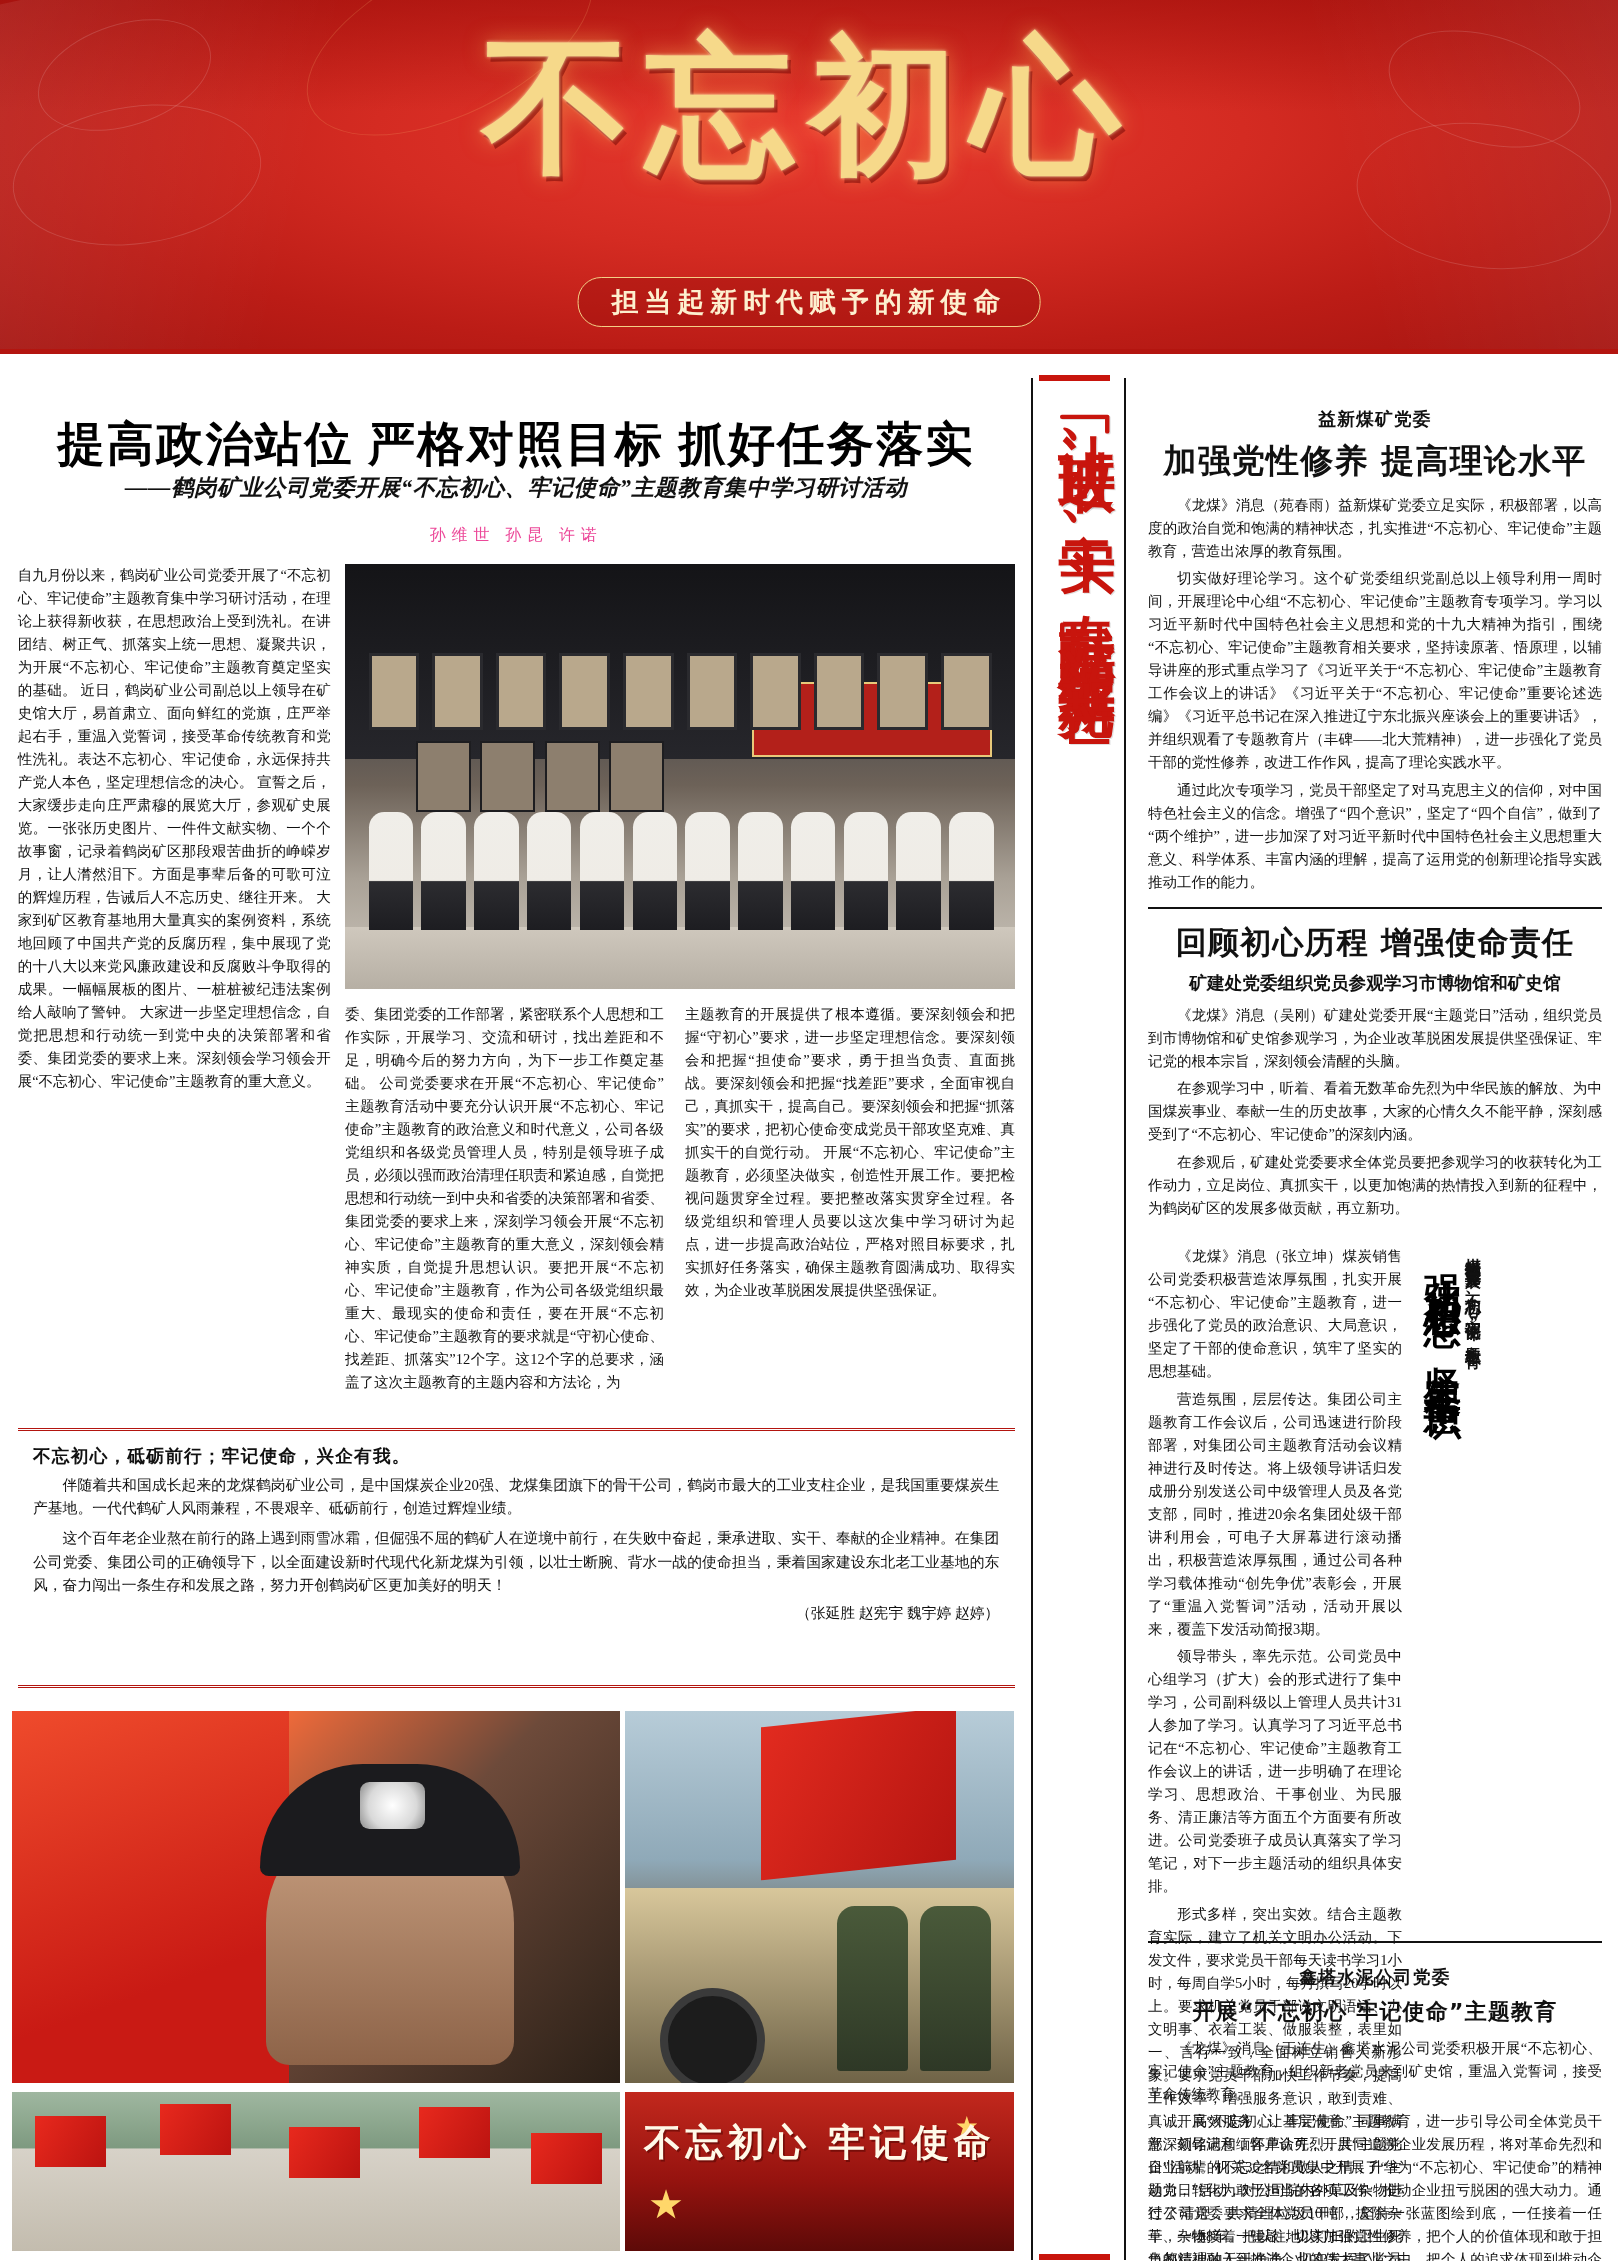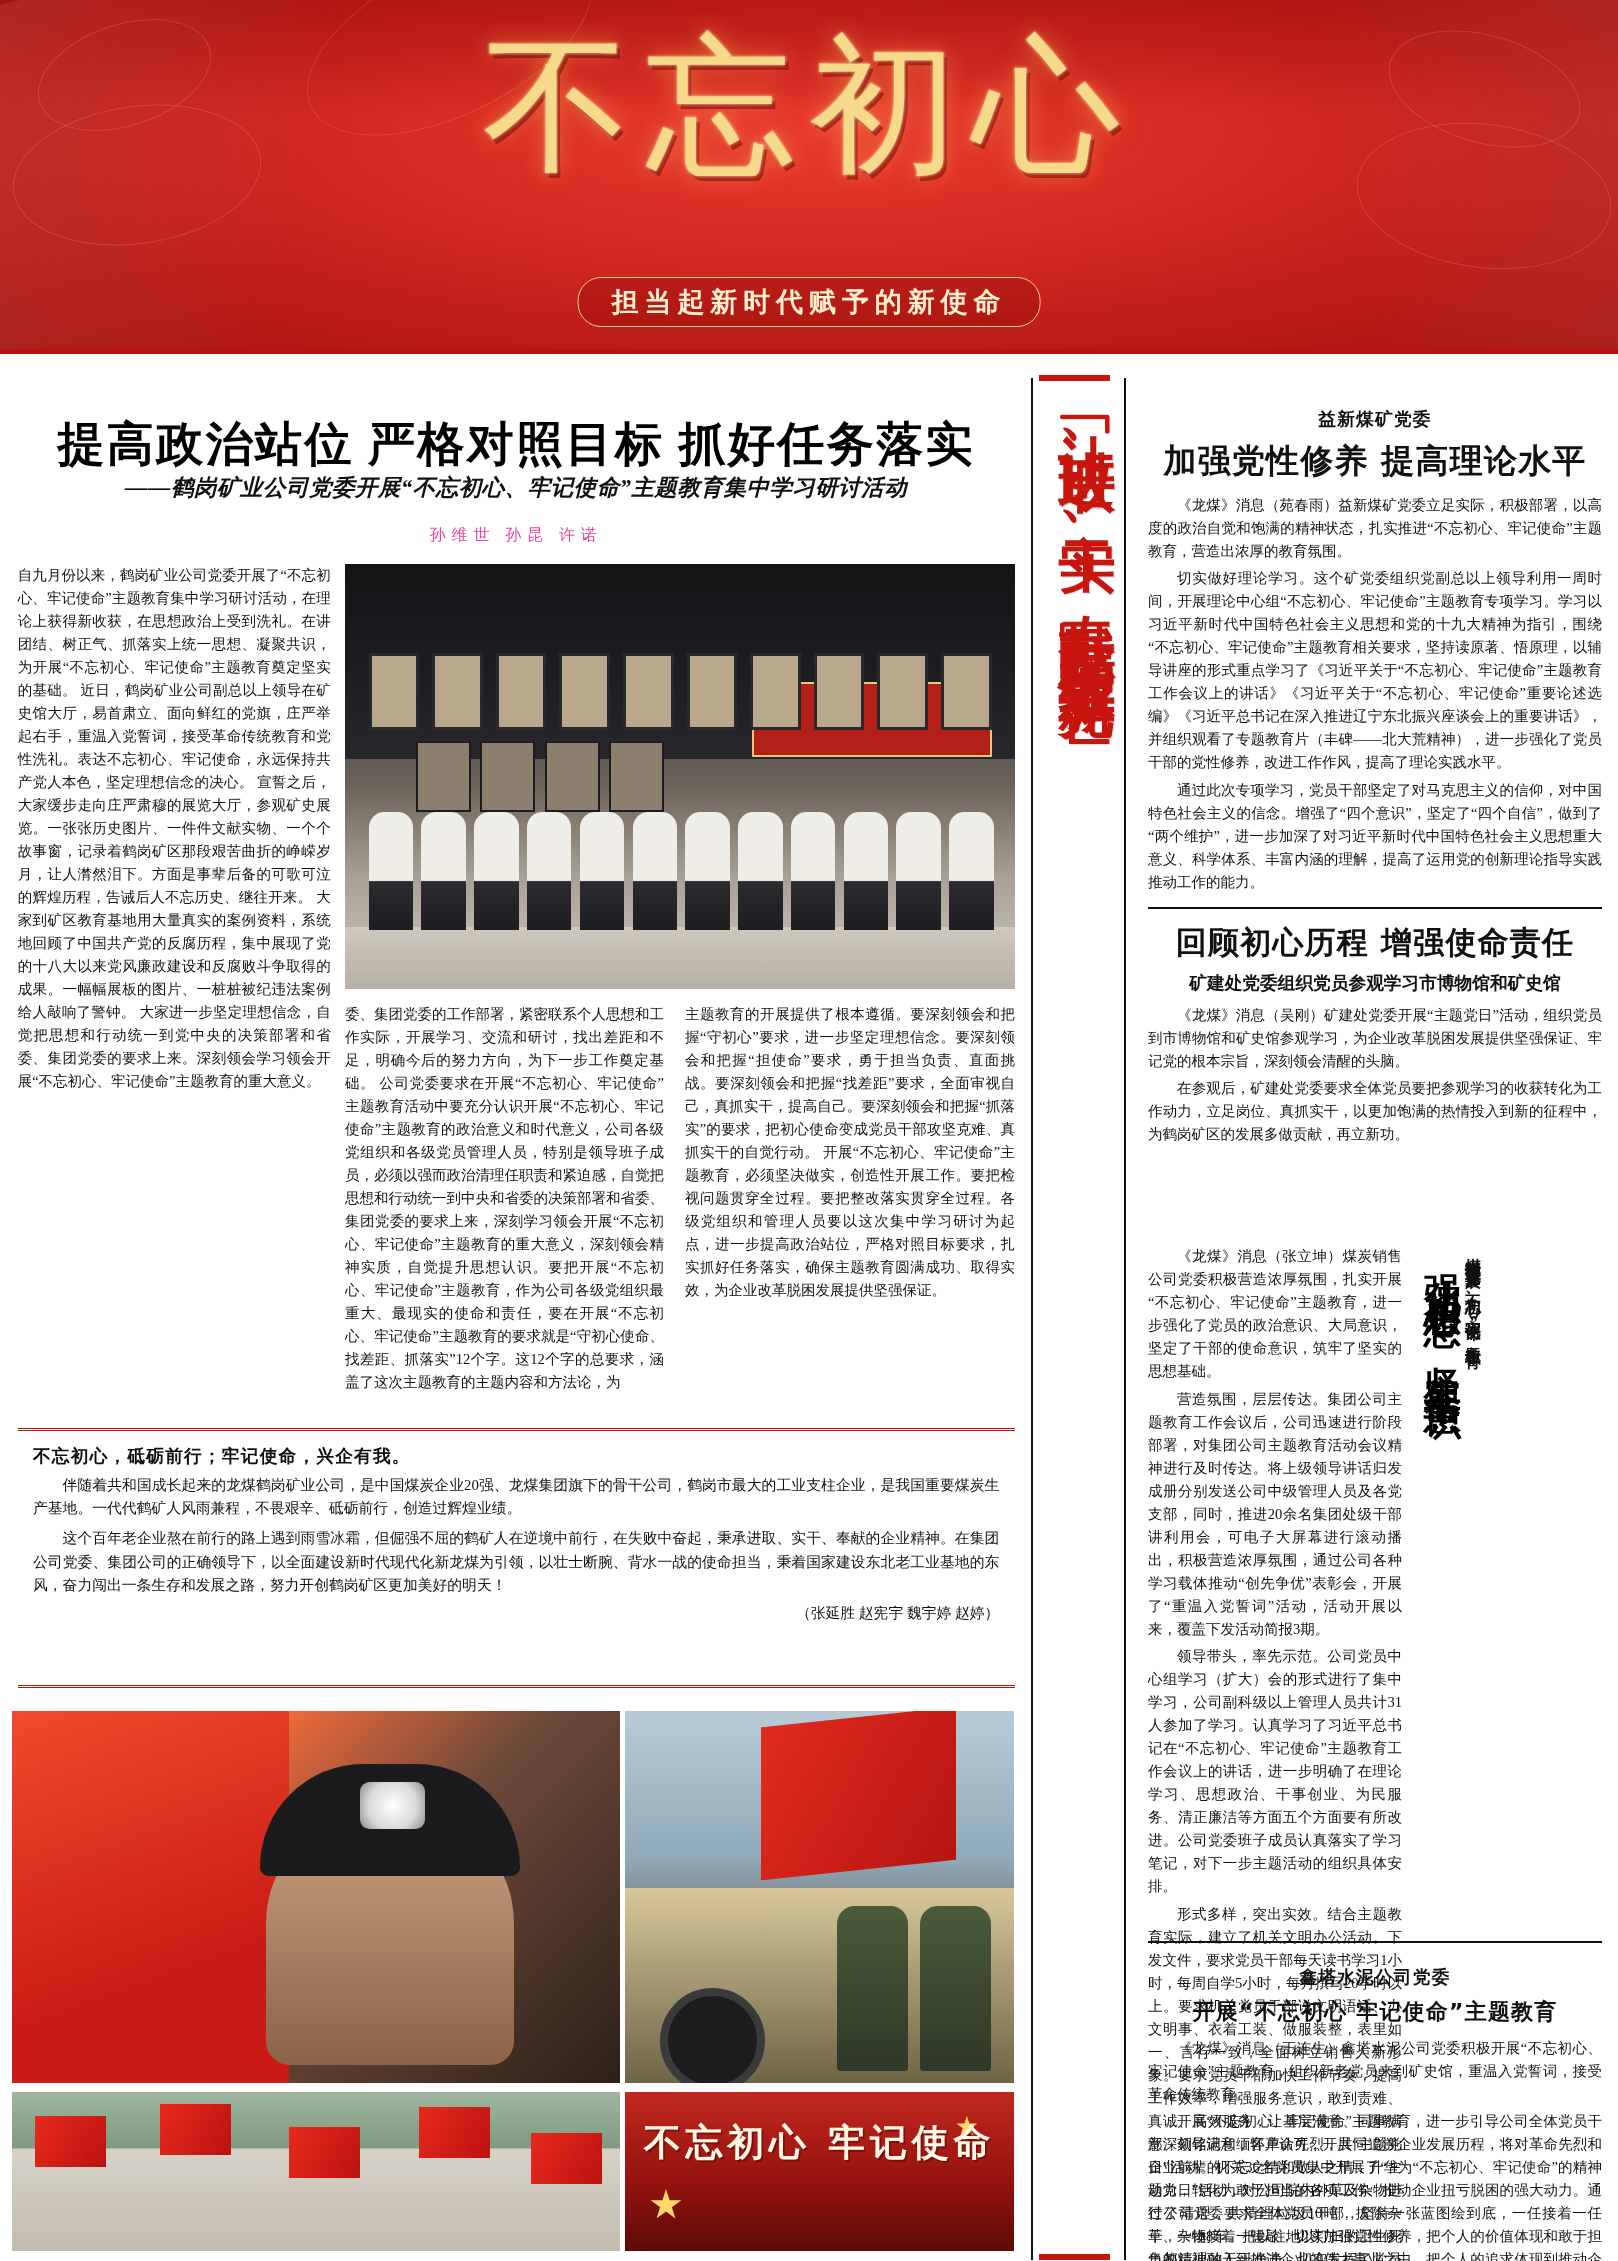--- a/index.html
+++ b/index.html
@@ -33,21 +33,21 @@
   .r3{right:35px;top:35px;width:195px;height:106px;transform:rotate(16deg);}
   .r4{right:5.9px;top:124px;width:254px;height:142px;transform:rotate(7deg);}
   .r5{left:295px;top:-35px;width:307px;height:148px;transform:rotate(-26deg);border-color:rgba(255,200,120,.18);}
   .flagband{
     position:absolute;left:0;top:0;width:1618px;height:112px;
     background:linear-gradient(180deg,rgba(160,14,10,.55),rgba(200,25,18,0) 100%);
   }
   .mast-title{
     position:absolute;left:0;top:17.7px;width:1618px;text-align:center;
     font-family:"DejaVu Serif",serif;
-    font-size:148px;line-height:177px;font-weight:normal;letter-spacing:15.3px;
+    font-size:148px;line-height:177px;font-weight:bold;letter-spacing:15.3px;
     color:#f6d98a;
     text-shadow:
       0 0 3.5px rgba(255,236,180,.95),
       3.5px 4.7px 0 rgba(120,8,5,.55),
       0 0 22.4px rgba(255,190,90,.55);
   }
   .mast-sub{
     position:absolute;left:50%;top:277px;transform:translateX(-50%);
     padding:5.9px 33px;
     border:1.8px solid #f3cf86;border-radius:23.6px;
@@ -319,20 +319,21 @@
     <p>切实做好理论学习。这个矿党委组织党副总以上领导利用一周时间，开展理论中心组“不忘初心、牢记使命”主题教育专项学习。学习以习近平新时代中国特色社会主义思想和党的十九大精神为指引，围绕“不忘初心、牢记使命”主题教育相关要求，坚持读原著、悟原理，以辅导讲座的形式重点学习了《习近平关于“不忘初心、牢记使命”主题教育工作会议上的讲话》《习近平关于“不忘初心、牢记使命”重要论述选编》《习近平总书记在深入推进辽宁东北振兴座谈会上的重要讲话》，并组织观看了专题教育片（丰碑——北大荒精神），进一步强化了党员干部的党性修养，改进工作作风，提高了理论实践水平。</p>
     <p>通过此次专项学习，党员干部坚定了对马克思主义的信仰，对中国特色社会主义的信念。增强了“四个意识”，坚定了“四个自信”，做到了“两个维护”，进一步加深了对习近平新时代中国特色社会主义思想重大意义、科学体系、丰富内涵的理解，提高了运用党的创新理论指导实践推动工作的能力。</p>
   </div>
 
   <div class="r-rule"></div>
 
   <div class="r-head2">回顾初心历程 增强使命责任</div>
   <div class="r-sub2">矿建处党委组织党员参观学习市博物馆和矿史馆</div>
   <div class="r-body">
     <p>《龙煤》消息（吴刚）矿建处党委开展“主题党日”活动，组织党员到市博物馆和矿史馆参观学习，为企业改革脱困发展提供坚强保证、牢记党的根本宗旨，深刻领会清醒的头脑。</p>
+    <p>在参观学习中，听着、看着无数革命先烈为中华民族的解放、为中国煤炭事业、奉献一生的历史故事，大家的心情久久不能平静，深刻感受到了“不忘初心、牢记使命”的深刻内涵。</p>
     <p>在参观后，矿建处党委要求全体党员要把参观学习的收获转化为工作动力，立足岗位、真抓实干，以更加饱满的热情投入到新的征程中，为鹤岗矿区的发展多做贡献，再立新功。</p>
   </div>
 </div>
 
 <div class="r-lower-body">
   <p>《龙煤》消息（张立坤）煤炭销售公司党委积极营造浓厚氛围，扎实开展“不忘初心、牢记使命”主题教育，进一步强化了党员的政治意识、大局意识，坚定了干部的使命意识，筑牢了坚实的思想基础。</p>
   <p>营造氛围，层层传达。集团公司主题教育工作会议后，公司迅速进行阶段部署，对集团公司主题教育活动会议精神进行及时传达。将上级领导讲话归发成册分别发送公司中级管理人员及各党支部，同时，推进20余名集团处级干部讲利用会，可电子大屏幕进行滚动播出，积极营造浓厚氛围，通过公司各种学习载体推动“创先争优”表彰会，开展了“重温入党誓词”活动，活动开展以来，覆盖下发活动简报3期。</p>
   <p>领导带头，率先示范。公司党员中心组学习（扩大）会的形式进行了集中学习，公司副科级以上管理人员共计31人参加了学习。认真学习了习近平总书记在“不忘初心、牢记使命”主题教育工作会议上的讲话，进一步明确了在理论学习、思想政治、干事创业、为民服务、清正廉洁等方面五个方面要有所改进。公司党委班子成员认真落实了学习笔记，对下一步主题活动的组织具体安排。</p>
   <p>形式多样，突出实效。结合主题教育实际，建立了机关文明办公活动。下发文件，要求党员干部每天读书学习1小时，每周自学5小时，每月撰写20学时以上。要求机关党员干部说文明语话、办文明事、衣着工装、做服装整，表里如一、言行一致，全面树立销售人新形象。要求党员干部加快工作节奏，提高工作效率，增强服务意识，敢到责难、真诚、高效服务，让基层满意、同事满意、领导满意，客户认可，开展“主题党日”活动。机关36名党员集中开展了“主题党日”活动，对公司院内外草及杂物进行了清理，共清理垃圾10吨，拔除杂草、杂物8车。把以往地以打扫的卫生死角都清理的干干净净。切实发挥了党员先锋模范作用。</p>
 </div>

